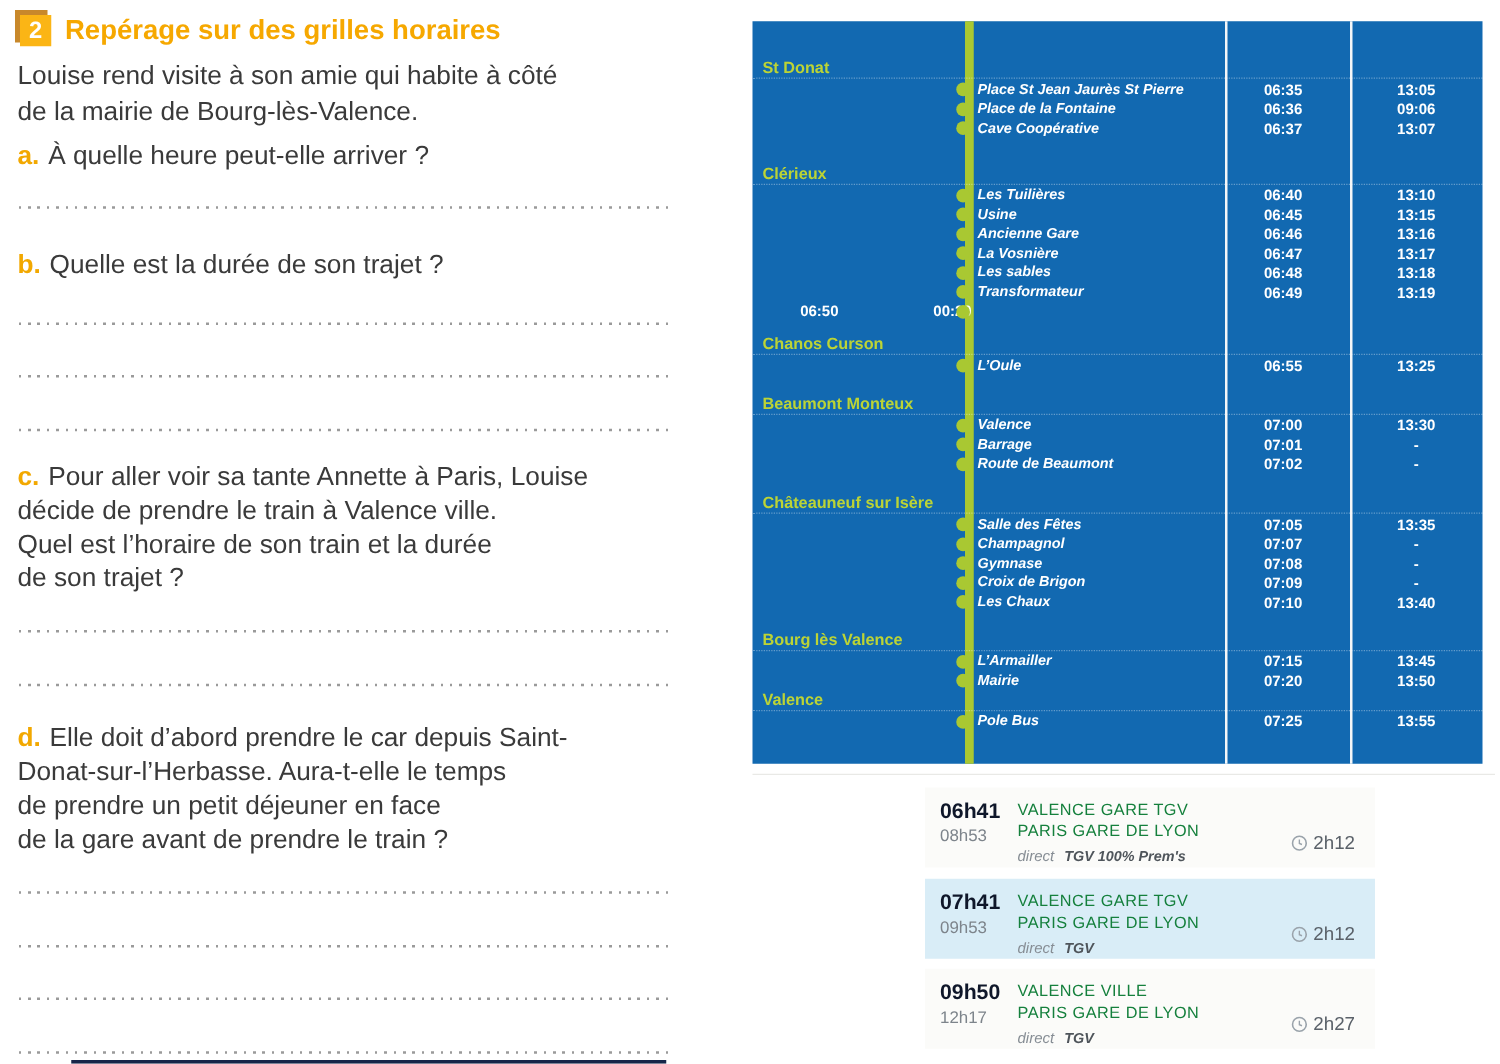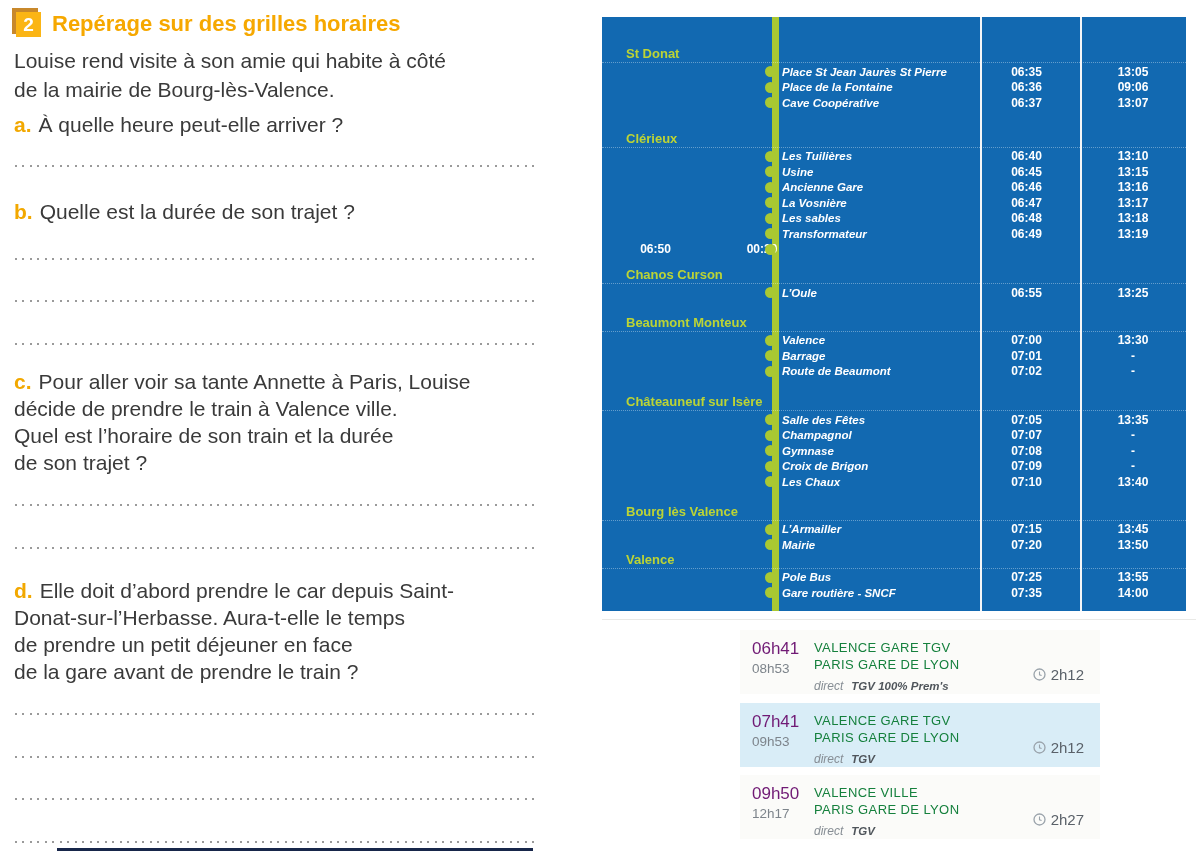--- a/index.html
+++ b/index.html
@@ -27,35 +27,35 @@
   
   .timetable { position:absolute; left:602px; top:17px; width:584px; height:594px;
                background:#1269b1; padding-top:30px; }
   .tt-underline { position:absolute; left:602px; top:619px; width:594px; height:1px; background:#e9e9e6; }
   .route-line { position:absolute; left:170px; top:0; bottom:0; width:7px; background:#a9c832; z-index:1; }
   .vsep { position:absolute; top:0; bottom:0; width:2px; background:#f4f6f8; z-index:2; }
   .vsep.v1 { left:378px; }
   .vsep.v2 { left:478px; }
   .tt-section { position:relative; z-index:3; }
   .m21 { margin-top:21px; } .m11 { margin-top:11px; } .m15 { margin-top:15px; } .m16 { margin-top:16px; } .m0 { margin-top:0; }
-  .city { height:16px; line-height:13px; padding-left:24px; font-size:13px; font-weight:bold; color:#bcd435;
+  .city { height:16px; line-height:13px; padding-left:8px; font-size:13px; font-weight:bold; color:#bcd435;
           border-bottom:1px dotted rgba(255,255,255,0.35); margin-bottom:1px; }
   .stop-row { position:relative; display:flex; align-items:center; height:15.5px; }
   .stop-dot { position:absolute; left:163px; top:2px; width:11px; height:11px; border-radius:50%;
               background:#a9c832; z-index:4; }
   .stop-name { flex:1; padding-left:180px; font-size:11.5px; font-style:italic; font-weight:bold; color:#ffffff; }
   .tcell { font-size:12px; font-weight:bold; color:#ffffff; text-align:center; }
   .t1 { width:107px; } .t2 { width:106px; }
 
   
   .card { position:absolute; left:740px; width:360px; height:64px; background:#fbfbf9; padding:9px 12px 0 12px; }
   .card.hl { background:#d9edf7; }
   .card .cols { display:flex; }
   .dep-col { width:62px; }
-  .dep { font-size:17px; font-weight:normal; color:#701a75; }
+  .dep { font-size:17px; font-weight:bold; color:#0f172a; }
   .arr { font-size:13.5px; color:#7d848b; margin-top:2px; }
   .sta-col { flex:1; }
   .sta { font-size:13px; color:#15803d; letter-spacing:0.4px; line-height:17px; }
   .meta { margin-top:3px; }
   .conn { font-size:12px; font-style:italic; color:#868d94; }
   .svc { font-size:11.5px; font-weight:bold; color:#4f555b; margin-left:8px;font-style:italic; }
   .dur { position:absolute; right:16px; bottom:11px; font-size:15px; color:#5a6169; display:flex; align-items:center; }
   .dur svg { margin-right:5px; }
 </style>
 </head>
@@ -261,26 +261,20 @@
     </div>
 
     <div class="tt-section m0">
       <div class="city">Valence</div>
       <div class="stop-row">
           <span class="stop-dot"></span>
           <span class="stop-name">Pole Bus</span>
           <span class="tcell t1">07:25</span>
           <span class="tcell t2">13:55</span>
         </div>
-      <div class="stop-row">
-          <span class="stop-dot"></span>
-          <span class="stop-name">Gare routière - SNCF</span>
-          <span class="tcell t1">07:35</span>
-          <span class="tcell t2">14:00</span>
-        </div>
     </div>
   </div>
   <div class="tt-underline"></div>
 
   <div class="card" style="top:630px">
     <div class="cols">
       <div class="dep-col">
         <div class="dep">06h41</div>
         <div class="arr">08h53</div>
       </div>

